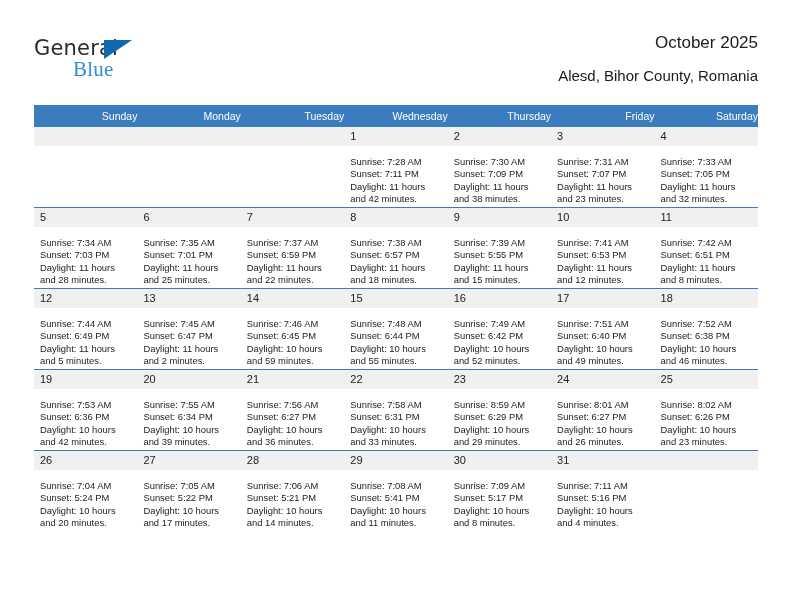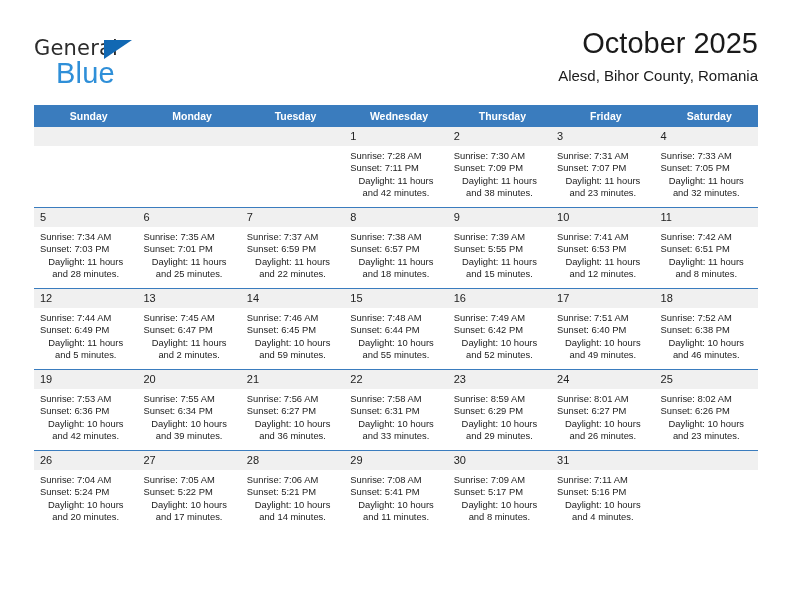--- a/index.html
+++ b/index.html
@@ -49,35 +49,35 @@
     position: absolute;
     left: 70px;
     top: 4px;
     width: 0;
     height: 0;
     border-left: 28px solid #1168b3;
     border-bottom: 19px solid transparent;
   }
   .logo-blue {
     position: absolute;
-    left: 22px;
+    left: 39px;
     top: 21px;
-    font-size: 29px;
+    font-size: 21px;
     letter-spacing: 0.2px;
     color: #2f8fd8;
-    font-family: Liberation Sans, sans-serif;
+    font-family: Liberation Serif, serif;
   }
   .title-block {
     position: absolute;
     right: 0;
     top: 0;
     text-align: right;
   }
   .cal-title {
-    font-size: 29px;
+    font-size: 17px;
     color: #1a1a1a;
     line-height: 30px;
     white-space: nowrap;
   }
   .cal-subtitle {
     font-size: 15px;
     color: #1a1a1a;
     line-height: 18px;
     margin-top: 9px;
     white-space: nowrap;
@@ -89,22 +89,22 @@
     left: 34px;
     top: 105px;
     width: 724px;
     border-collapse: collapse;
     table-layout: fixed;
   }
   .calendar th {
     background: #3a7cbe;
     color: #ffffff;
     font-size: 10.5px;
-    font-weight: bold;
-    text-align: center;
+    font-weight: normal;
+    text-align: right;
     padding: 5px 0 5px 6px;
     height: 10px;
     border: none;
   }
   .calendar td {
     vertical-align: top;
     padding: 0;
     border-top: 1px solid #3a7cbe;
     background: #ffffff;
     height: 80px;
@@ -118,31 +118,30 @@
     font-size: 11px;
     color: #222222;
     padding: 3px 0 3px 6px;
     height: 13px;
     line-height: 13px;
   }
   .daynum.empty {
     color: transparent;
   }
   .info {
-    padding: 4px 6px 0 6px;
+    padding: 10px 6px 0 6px;
     font-size: 9.4px;
     line-height: 12.4px;
     color: #1c1c1c;
   }
   .info div {
     white-space: nowrap;
   }
   .info .daylight {
     white-space: normal;
-    text-align: center;
   }
 </style>
 </head>
 <body>
 
 <div class="page">
 
   <div class="header">
 
     <div class="logo">

